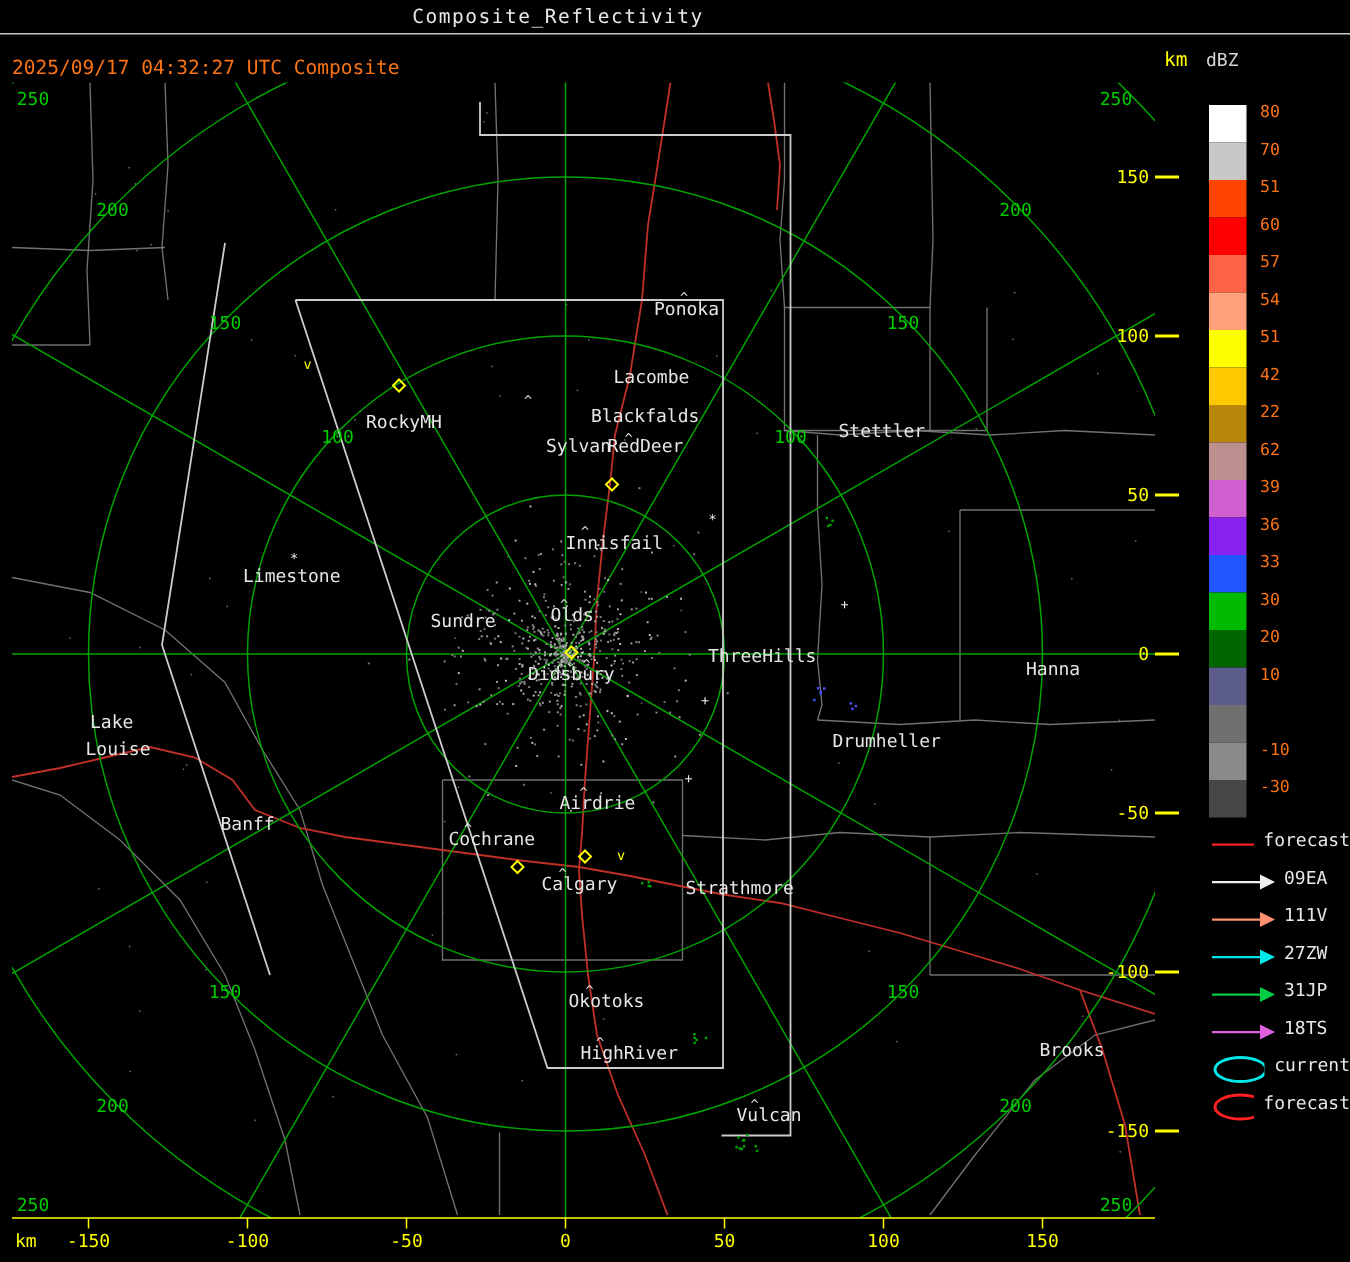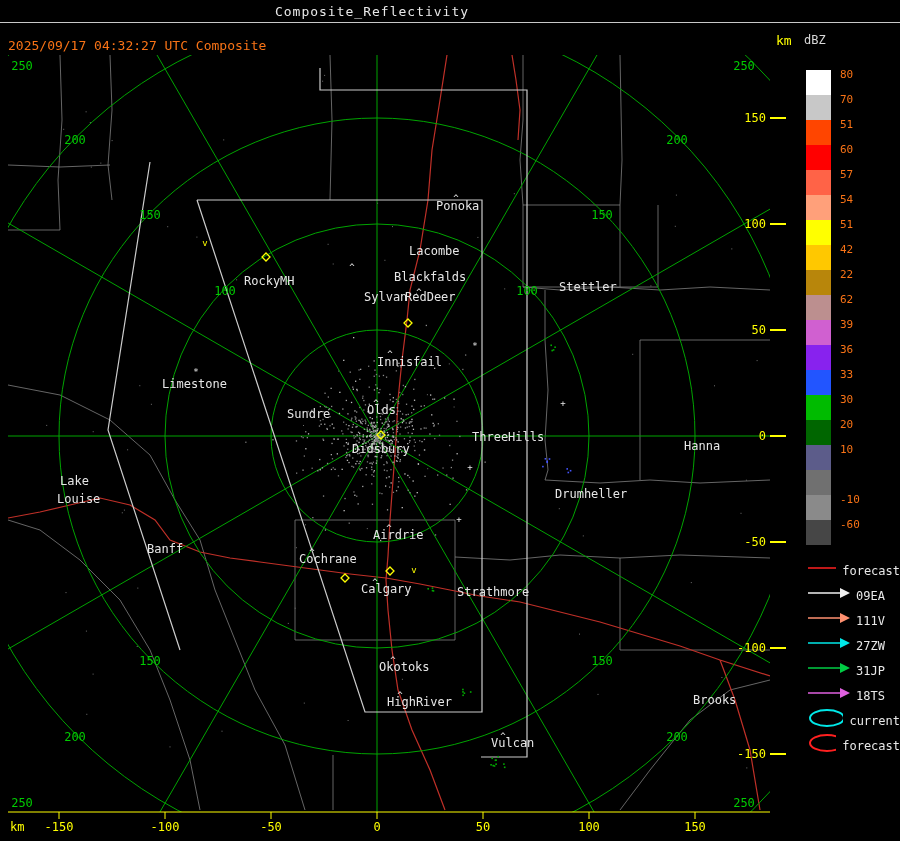--- a/index.html
+++ b/index.html
@@ -7,21 +7,21 @@
   .title{position:absolute;top:4px;left:0;width:744px;text-align:center;color:#e8e8e8;font-size:13px;letter-spacing:1px;}
   .topline{position:absolute;top:22px;left:0;width:900px;height:1px;background:#c8c8c8;}
   .timestamp{position:absolute;top:38px;left:8px;color:#f97316;font-size:13px;}
   .km-top{position:absolute;top:33px;left:776px;color:#ffff00;font-size:13px;}
   .dbz{position:absolute;top:33px;left:804px;color:#d8d8d8;font-size:12px;}
   #map-svg{position:absolute;left:8px;top:55px;}
   #legend{position:absolute;left:806px;top:70px;width:94px;}
   .cs-row{display:flex;align-items:flex-start;}
   .cs-swatch{width:25px;flex:none;}
   .cs-label{color:#f97316;font-size:11px;line-height:12px;margin-left:9px;margin-top:-1px;}
-  .tr-row{display:flex;align-items:flex-end;height:25px;}
+  .tr-row{display:flex;align-items:flex-start;height:25px;}
   .tr-label{color:#e8e8e8;font-size:12px;margin-left:6px;}
   #tracks{margin-top:8px;}
   svg text{font-family:"DejaVu Sans Mono","Liberation Mono",monospace;}
 </style>
 </head>
 <body>
 
 <div class="title">Composite_Reflectivity</div>
 <div class="topline"></div>
 <div class="timestamp">2025/09/17 04:32:27 UTC Composite</div>
@@ -984,21 +984,21 @@
       </div>
       <div class="cs-row">
         <div class="cs-swatch" style="height: 25px; background: rgb(112, 112, 112);"></div>
       </div>
       <div class="cs-row">
         <div class="cs-swatch" style="height: 25px; background: rgb(138, 138, 138);"></div>
         <span class="cs-label">-10</span>
       </div>
       <div class="cs-row">
         <div class="cs-swatch" style="height: 25px; background: rgb(70, 70, 70);"></div>
-        <span class="cs-label">-60</span>
+        <span class="cs-label">-30</span>
       </div>
     </div>
   <div id="tracks">
       <div class="tr-row">
         <svg width="44" height="20">
           <line x1="2" y1="10" x2="34" y2="10" stroke="#ff2020" stroke-width="1.5"></line>
           <polygon points="34,5 44,10 34,15" fill="#ff2020"></polygon>
         </svg>
         <span class="tr-label">forecast</span>
       </div>

